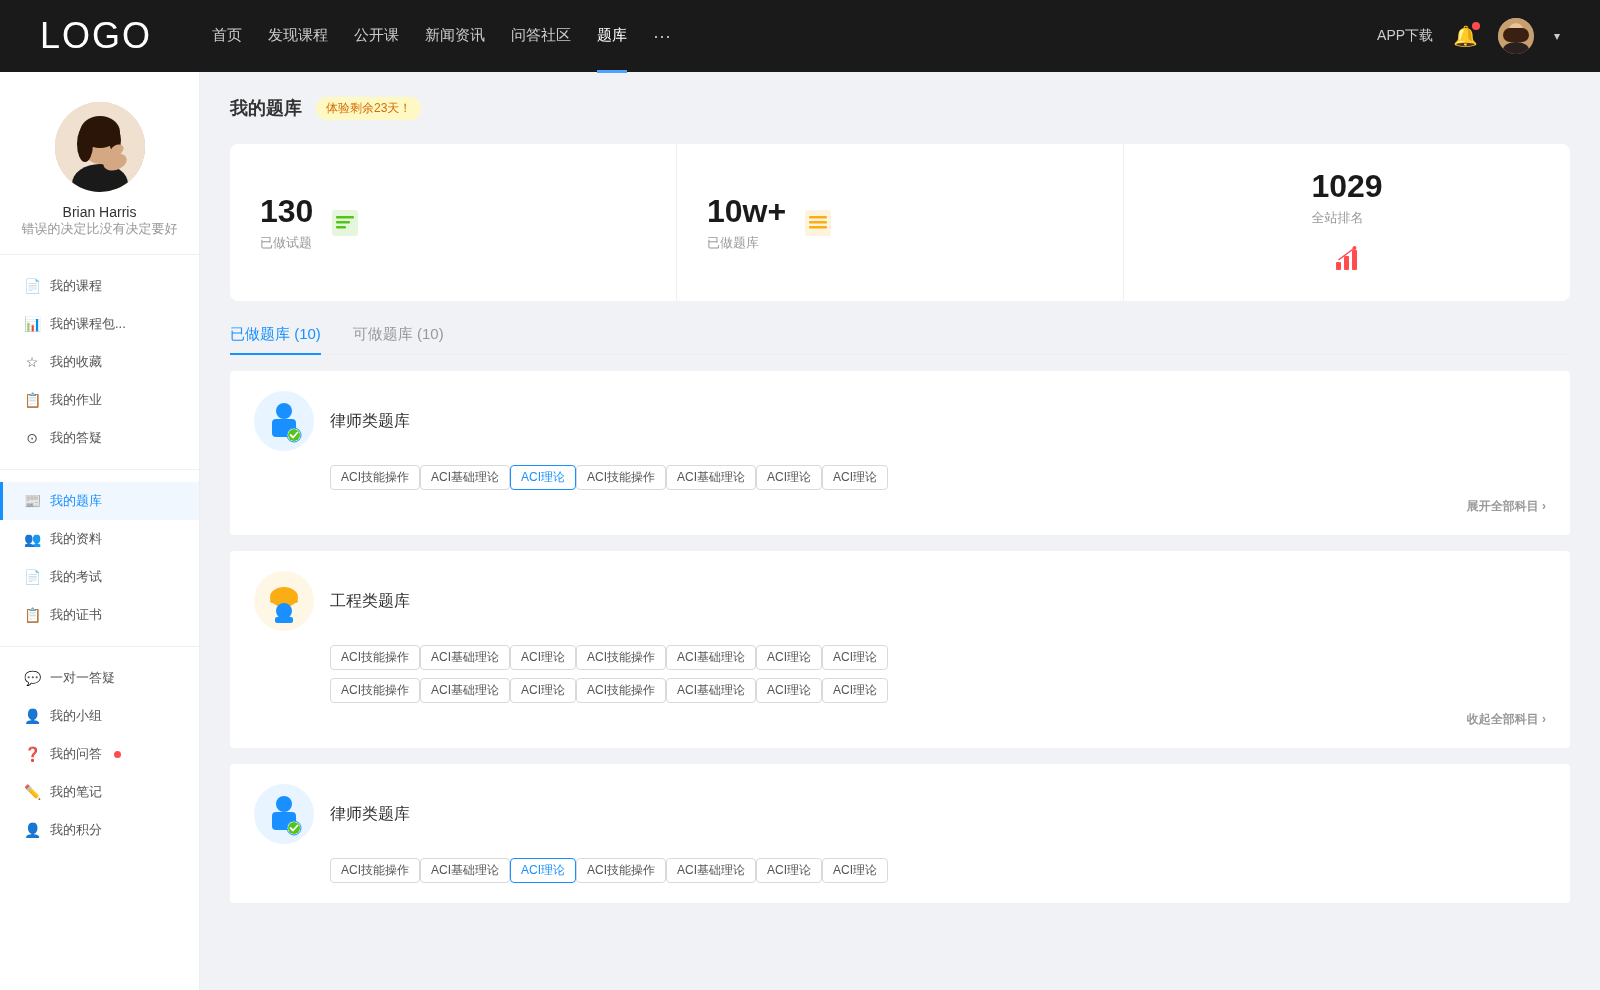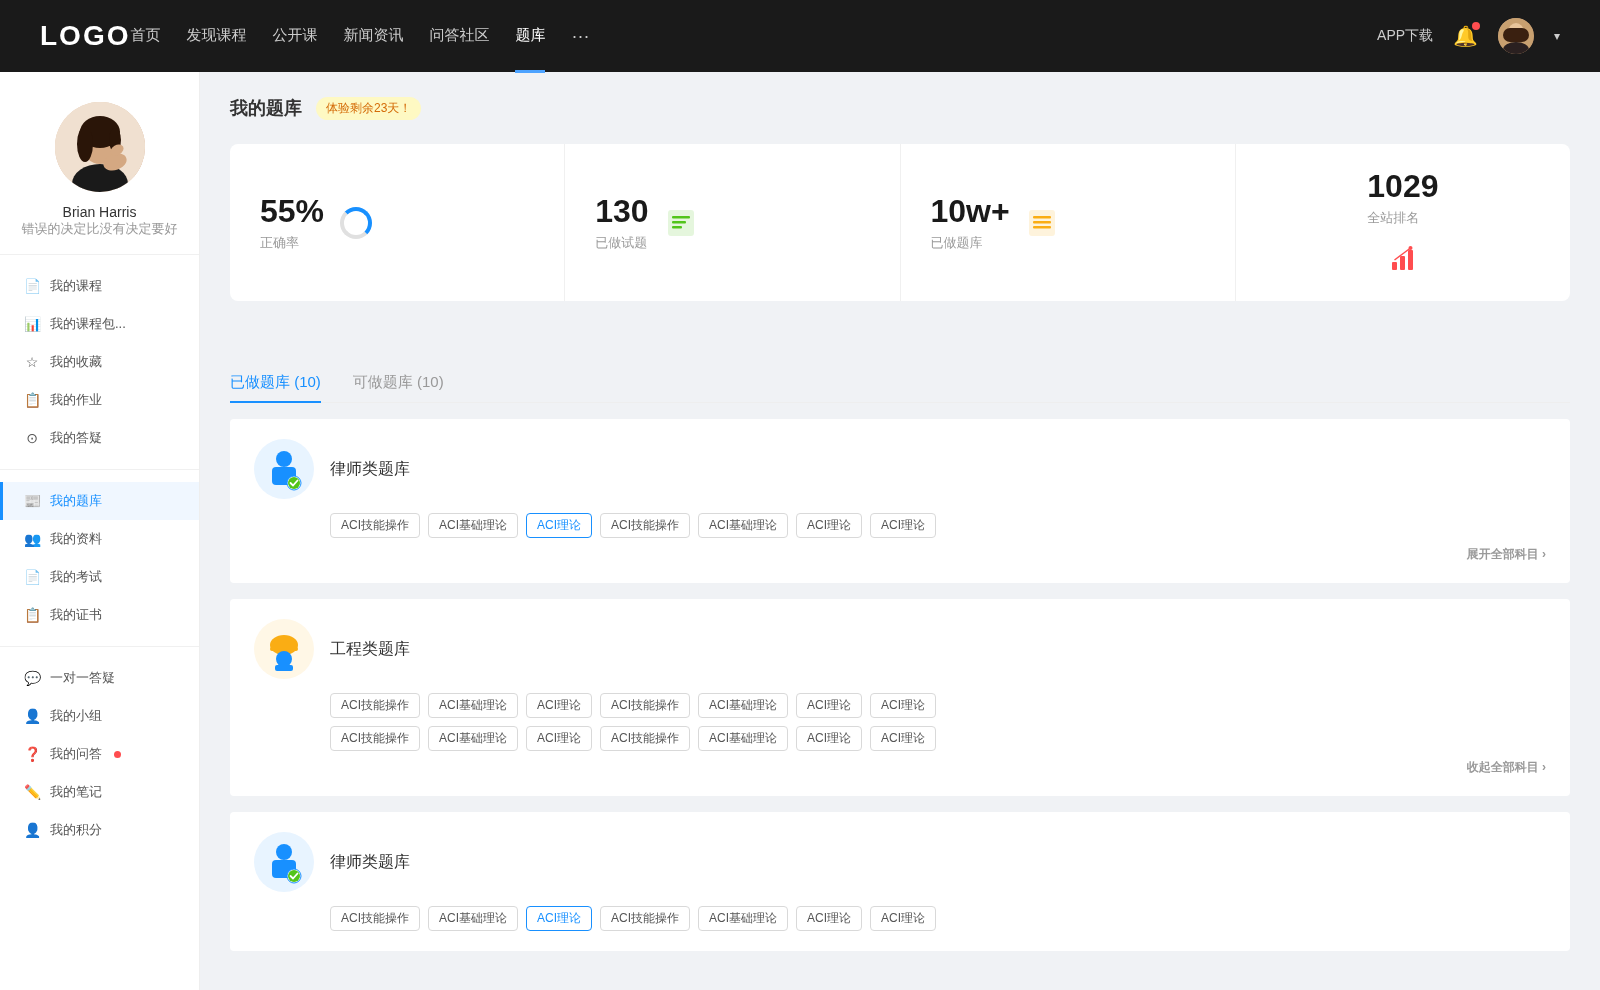--- a/index.html
+++ b/index.html
@@ -11,23 +11,24 @@
       height: 72px;
       display: flex;
       align-items: center;
       padding: 0 40px;
       position: fixed;
       top: 0; left: 0; right: 0;
       z-index: 100;
     }
     .nav-logo {
       color: #fff;
-      font-size: 28px;
-      font-weight: bold;
+      font-size: 36px;
+      font-weight: normal;
       letter-spacing: 2px;
+      margin-right: 60px;
       min-width: 80px;
     }
     .nav-links {
       display: flex;
       gap: 26px;
       flex: 1;
     }
     .nav-link {
       color: #ccc;
       font-size: 15px;
@@ -240,21 +241,20 @@
       gap: 32px;
       margin-bottom: 16px;
       border-bottom: 1px solid #eee;
     }
     .tab-item {
       font-size: 15px;
       padding-bottom: 10px;
       cursor: pointer;
       color: #999;
       position: relative;
-      margin-top: 48px;
     }
     .tab-item.active {
       color: #1890ff;
       font-weight: 500;
     }
     .tab-item.active::after {
       content: '';
       position: absolute;
       bottom: -1px; left: 0; right: 0;
       height: 2px;
@@ -282,21 +282,20 @@
       flex-shrink: 0;
     }
     .qbank-title {
       font-size: 16px;
       font-weight: 500;
       color: #333;
     }
     .tags-row {
       display: flex;
       flex-wrap: wrap;
-      gap: 8px;
       align-items: center;
       margin-left: 76px;
     }
     .tag {
       border: 1px solid #d9d9d9;
       border-radius: 4px;
       padding: 3px 10px;
       font-size: 12px;
       color: #555;
       cursor: pointer;
@@ -463,29 +462,20 @@
   <main class="main-content">
 
     <div class="page-header">
       <span class="page-title">我的题库</span>
       <span class="trial-badge">体验剩余23天！</span>
     </div>
 
     <div class="stats-row">
       <div class="stat-item">
         <div>
-          <div class="stat-number">55%</div>
-          <div class="stat-label">正确率</div>
-        </div>
-        <div class="stat-icon">
-          <div class="donut-icon"></div>
-        </div>
-      </div>
-      <div class="stat-item">
-        <div>
           <div class="stat-number">130</div>
           <div class="stat-label">已做试题</div>
         </div>
         <div class="stat-icon">
           <svg width="30" height="30" viewBox="0 0 30 30">
             <rect x="2" y="2" width="26" height="26" rx="3" fill="#52c41a" opacity="0.15"></rect>
             <rect x="6" y="8" width="18" height="2.5" rx="1" fill="#52c41a"></rect>
             <rect x="6" y="13" width="14" height="2.5" rx="1" fill="#52c41a"></rect>
             <rect x="6" y="18" width="10" height="2.5" rx="1" fill="#52c41a"></rect>
           </svg>

